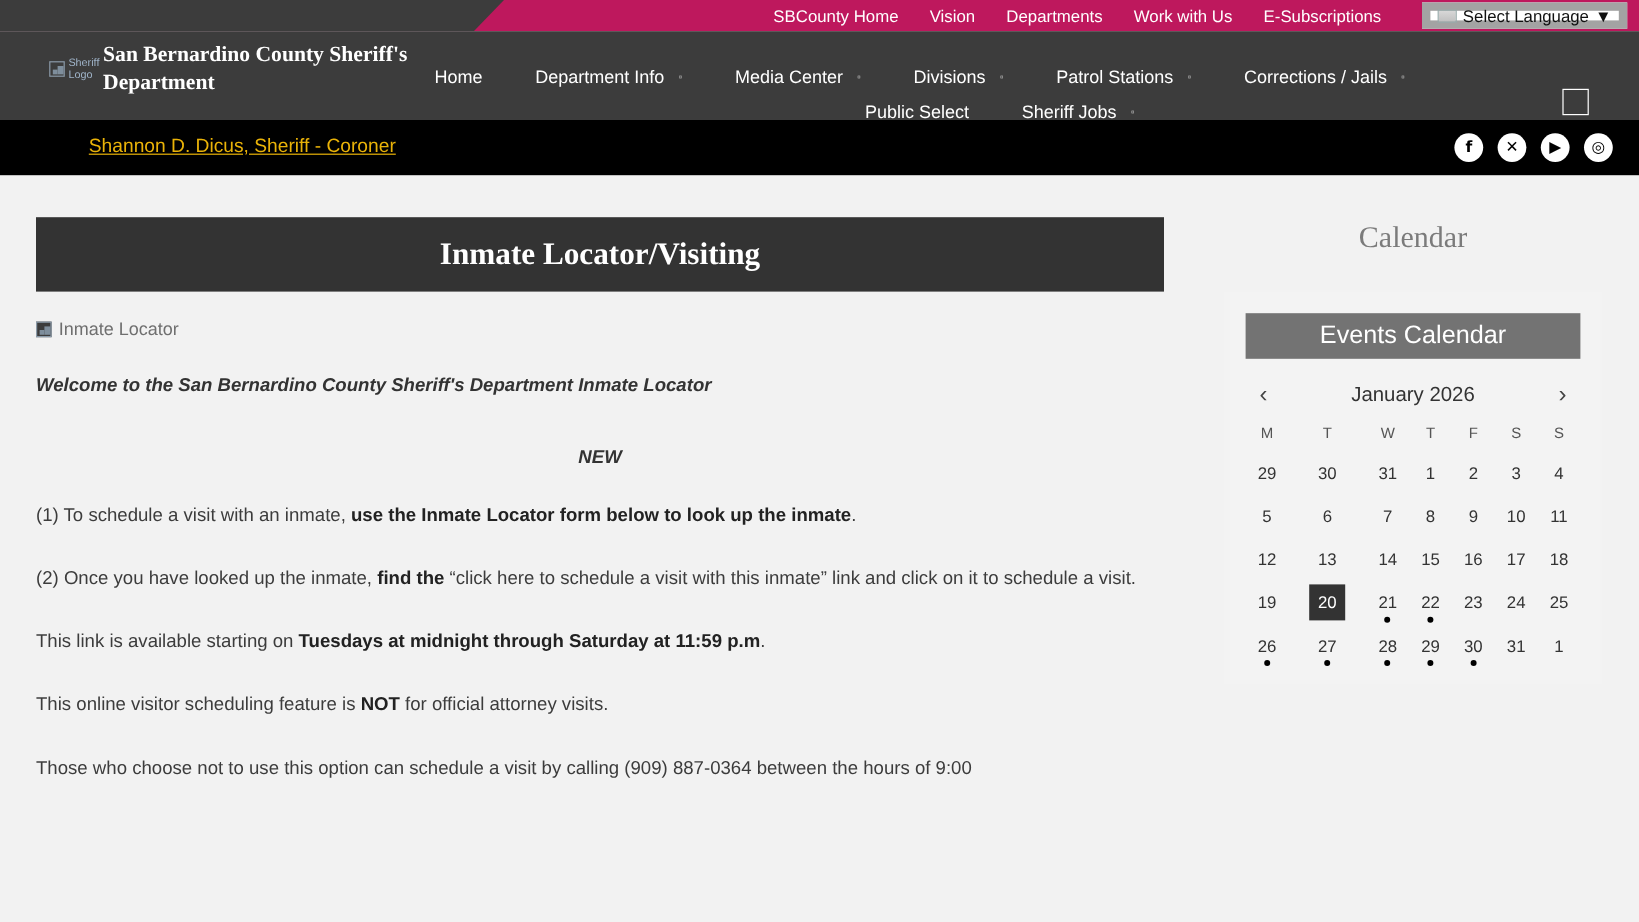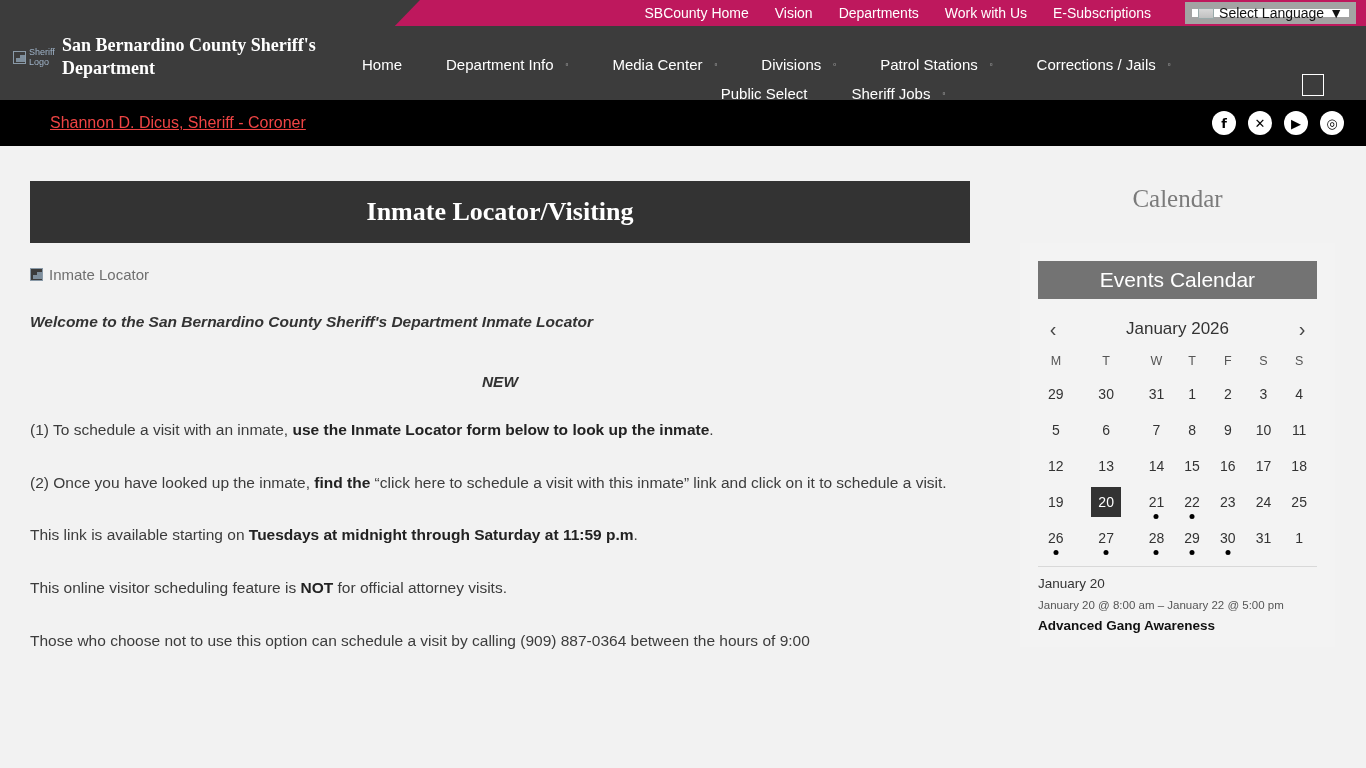--- a/index.html
+++ b/index.html
@@ -65,21 +65,21 @@
   .nav-bar {
     background: #3c3c3c;
     height: 74px;
     display: flex;
     align-items: flex-start;
     position: relative;
   }
   .brand {
     display: flex;
     align-items: center;
-    padding-left: 13px;
+    padding-left: 41px;
     padding-top: 8px;
     width: 340px;
   }
   .brand-logo {
     width: 62px; height: 20px;
     display: flex; align-items: center; gap: 3px;
     color: #9fb3c8;
     font-size: 11px;
   }
   .broken-img {
@@ -147,23 +147,24 @@
   
   .sheriff-bar {
     background: #000000;
     height: 46px;
     display: flex;
     align-items: center;
     justify-content: space-between;
     padding: 0 22px 0 50px;
   }
   .sheriff-name {
-    color: #ef4444;
+    color: #eab308;
     font-size: 16px;
     text-decoration: underline;
+    margin-left: 24px;
   }
   .socials { display: flex; gap: 12px; align-items: center; }
   .soc {
     width: 24px; height: 24px;
     border-radius: 50%;
     background: #ffffff;
     color: #000000;
     display: flex; align-items: center; justify-content: center;
     font-size: 13px;
     font-weight: bold;
@@ -474,20 +475,15 @@
               <td><span class="daynum">27</span><span class="dot"></span></td>
               <td><span class="daynum">28</span><span class="dot"></span></td>
               <td><span class="daynum">29</span><span class="dot"></span></td>
               <td><span class="daynum">30</span><span class="dot"></span></td>
               <td><span class="daynum">31</span></td>
               <td><span class="daynum">1</span></td>
             </tr>
           </tbody>
       </table>
 
-      <div>
-        <div class="ev-date">January 20</div>
-        <div class="ev-time">January 20 @ 8:00 am – January 22 @ 5:00 pm</div>
-        <div class="ev-title">Advanced Gang Awareness</div>
-      </div>
     </div>
   </div>
 </div>
 
 </body></html>

